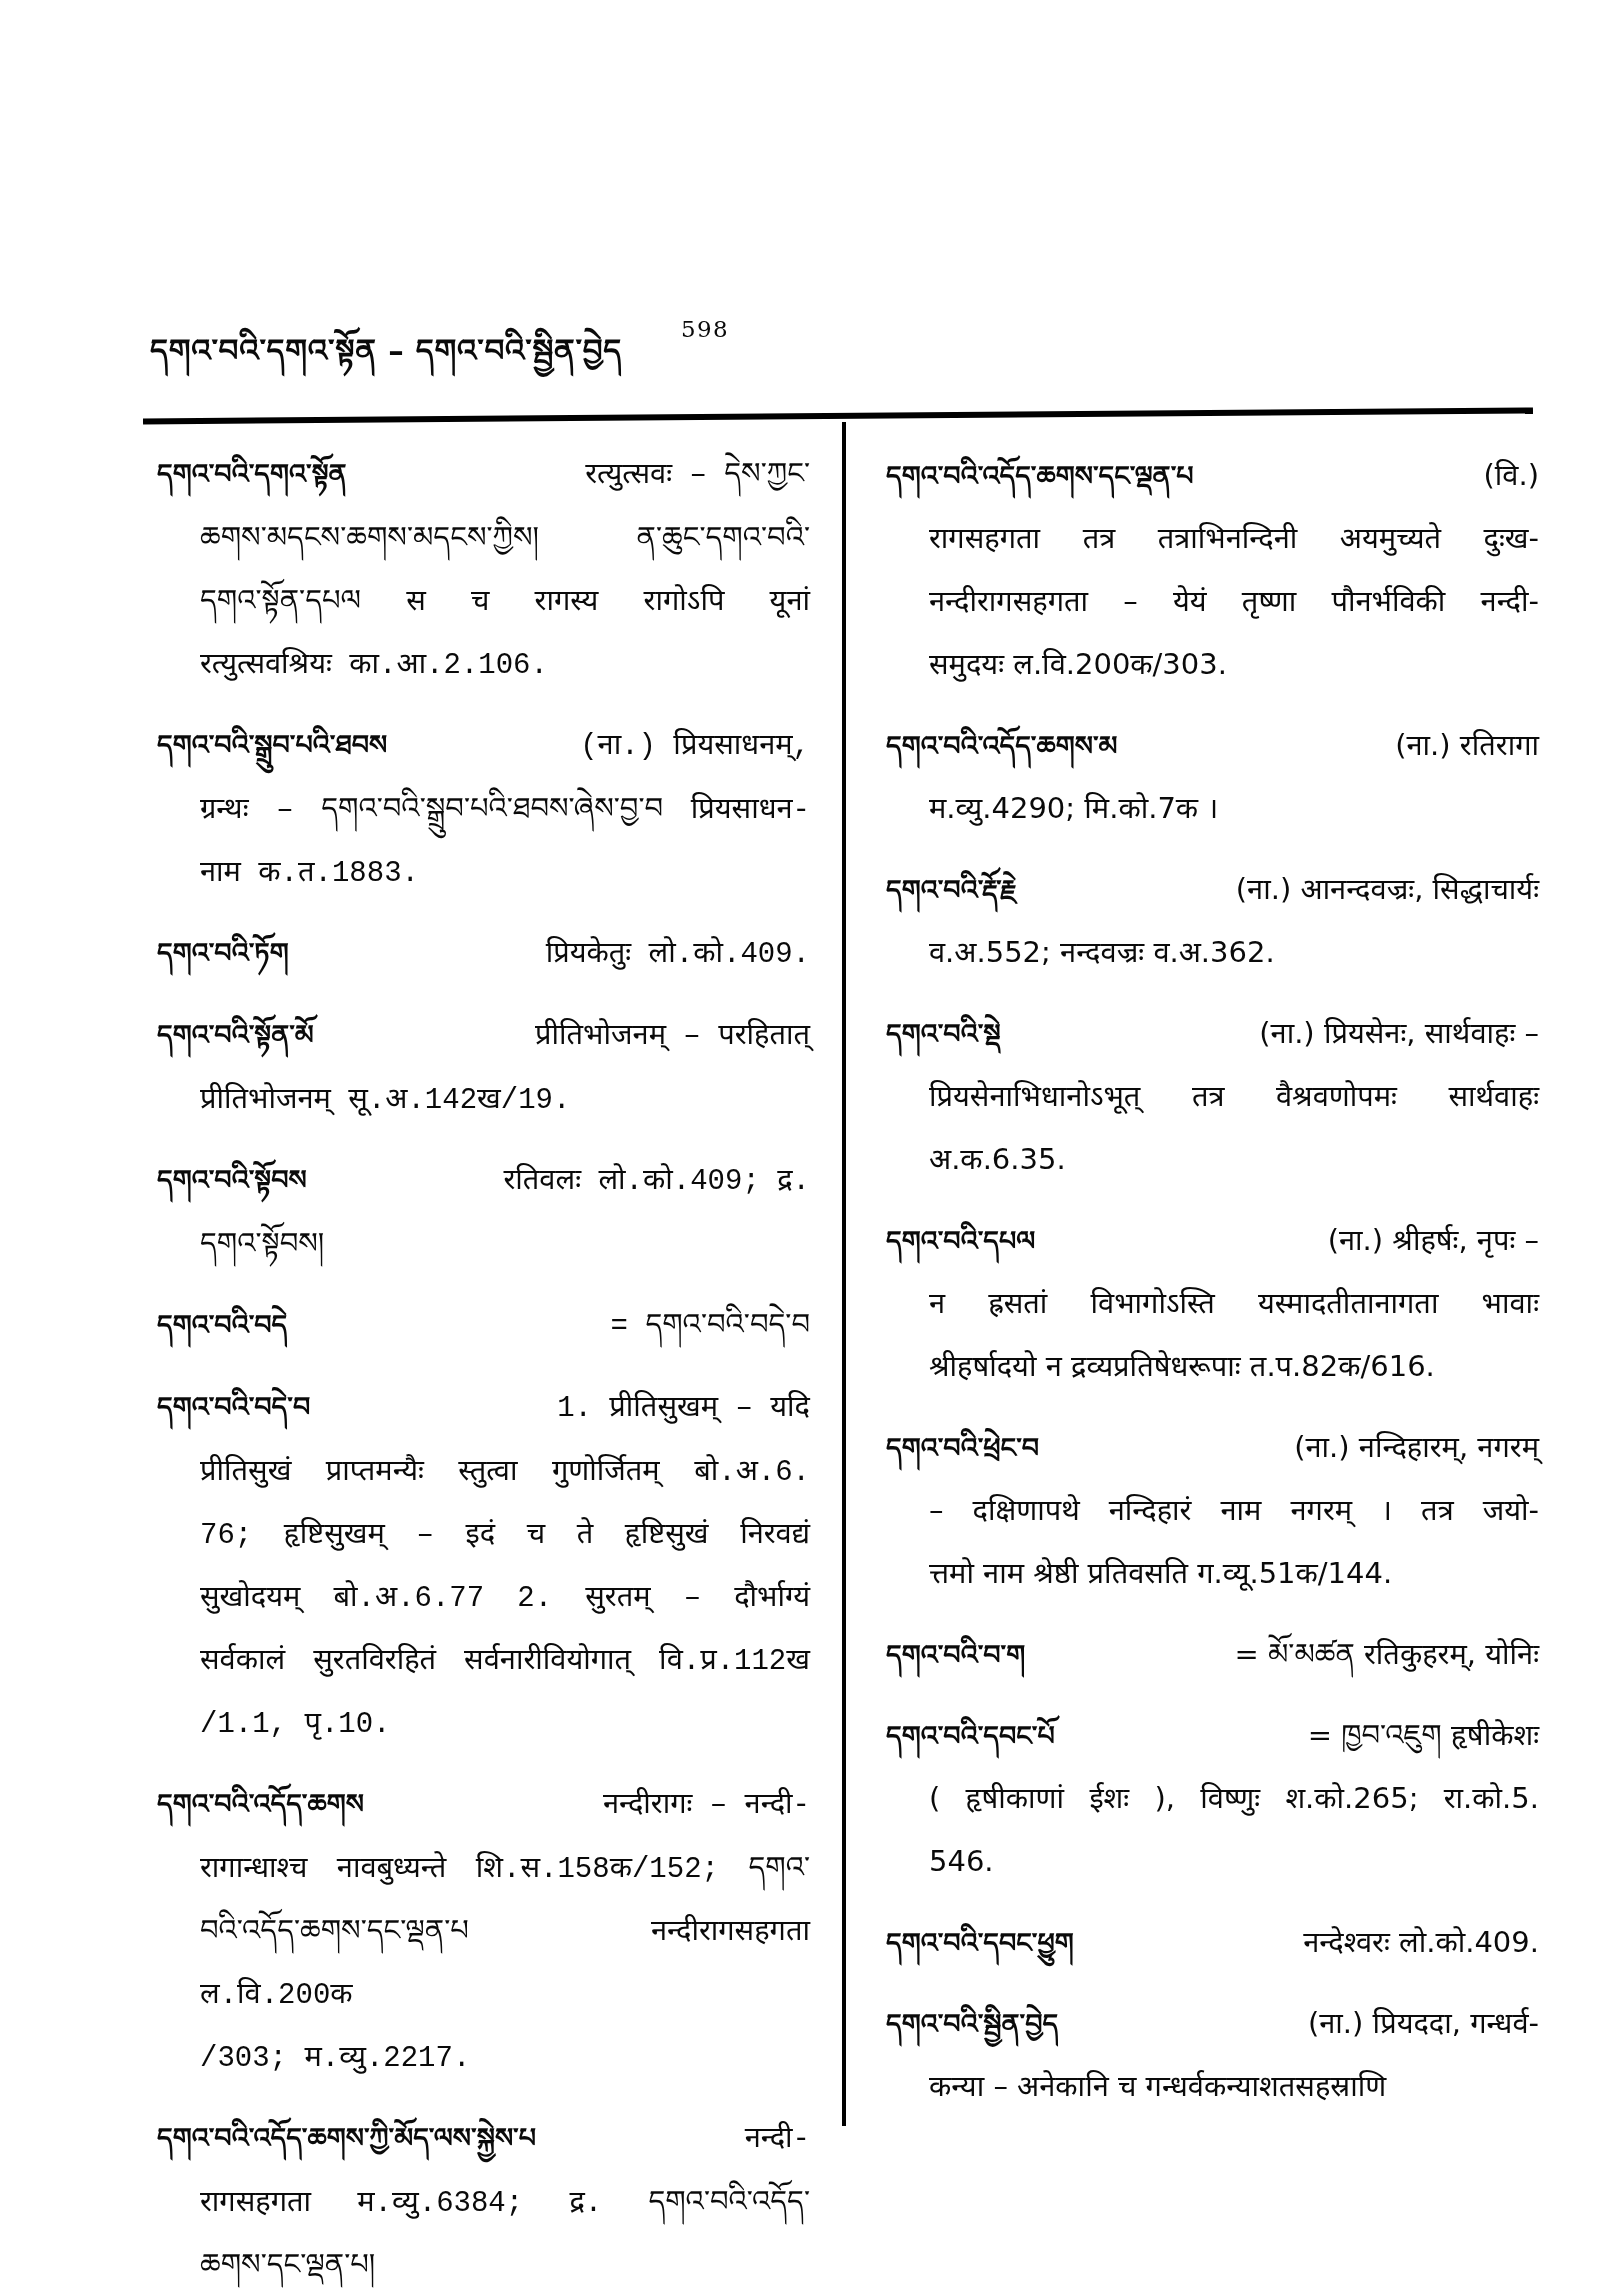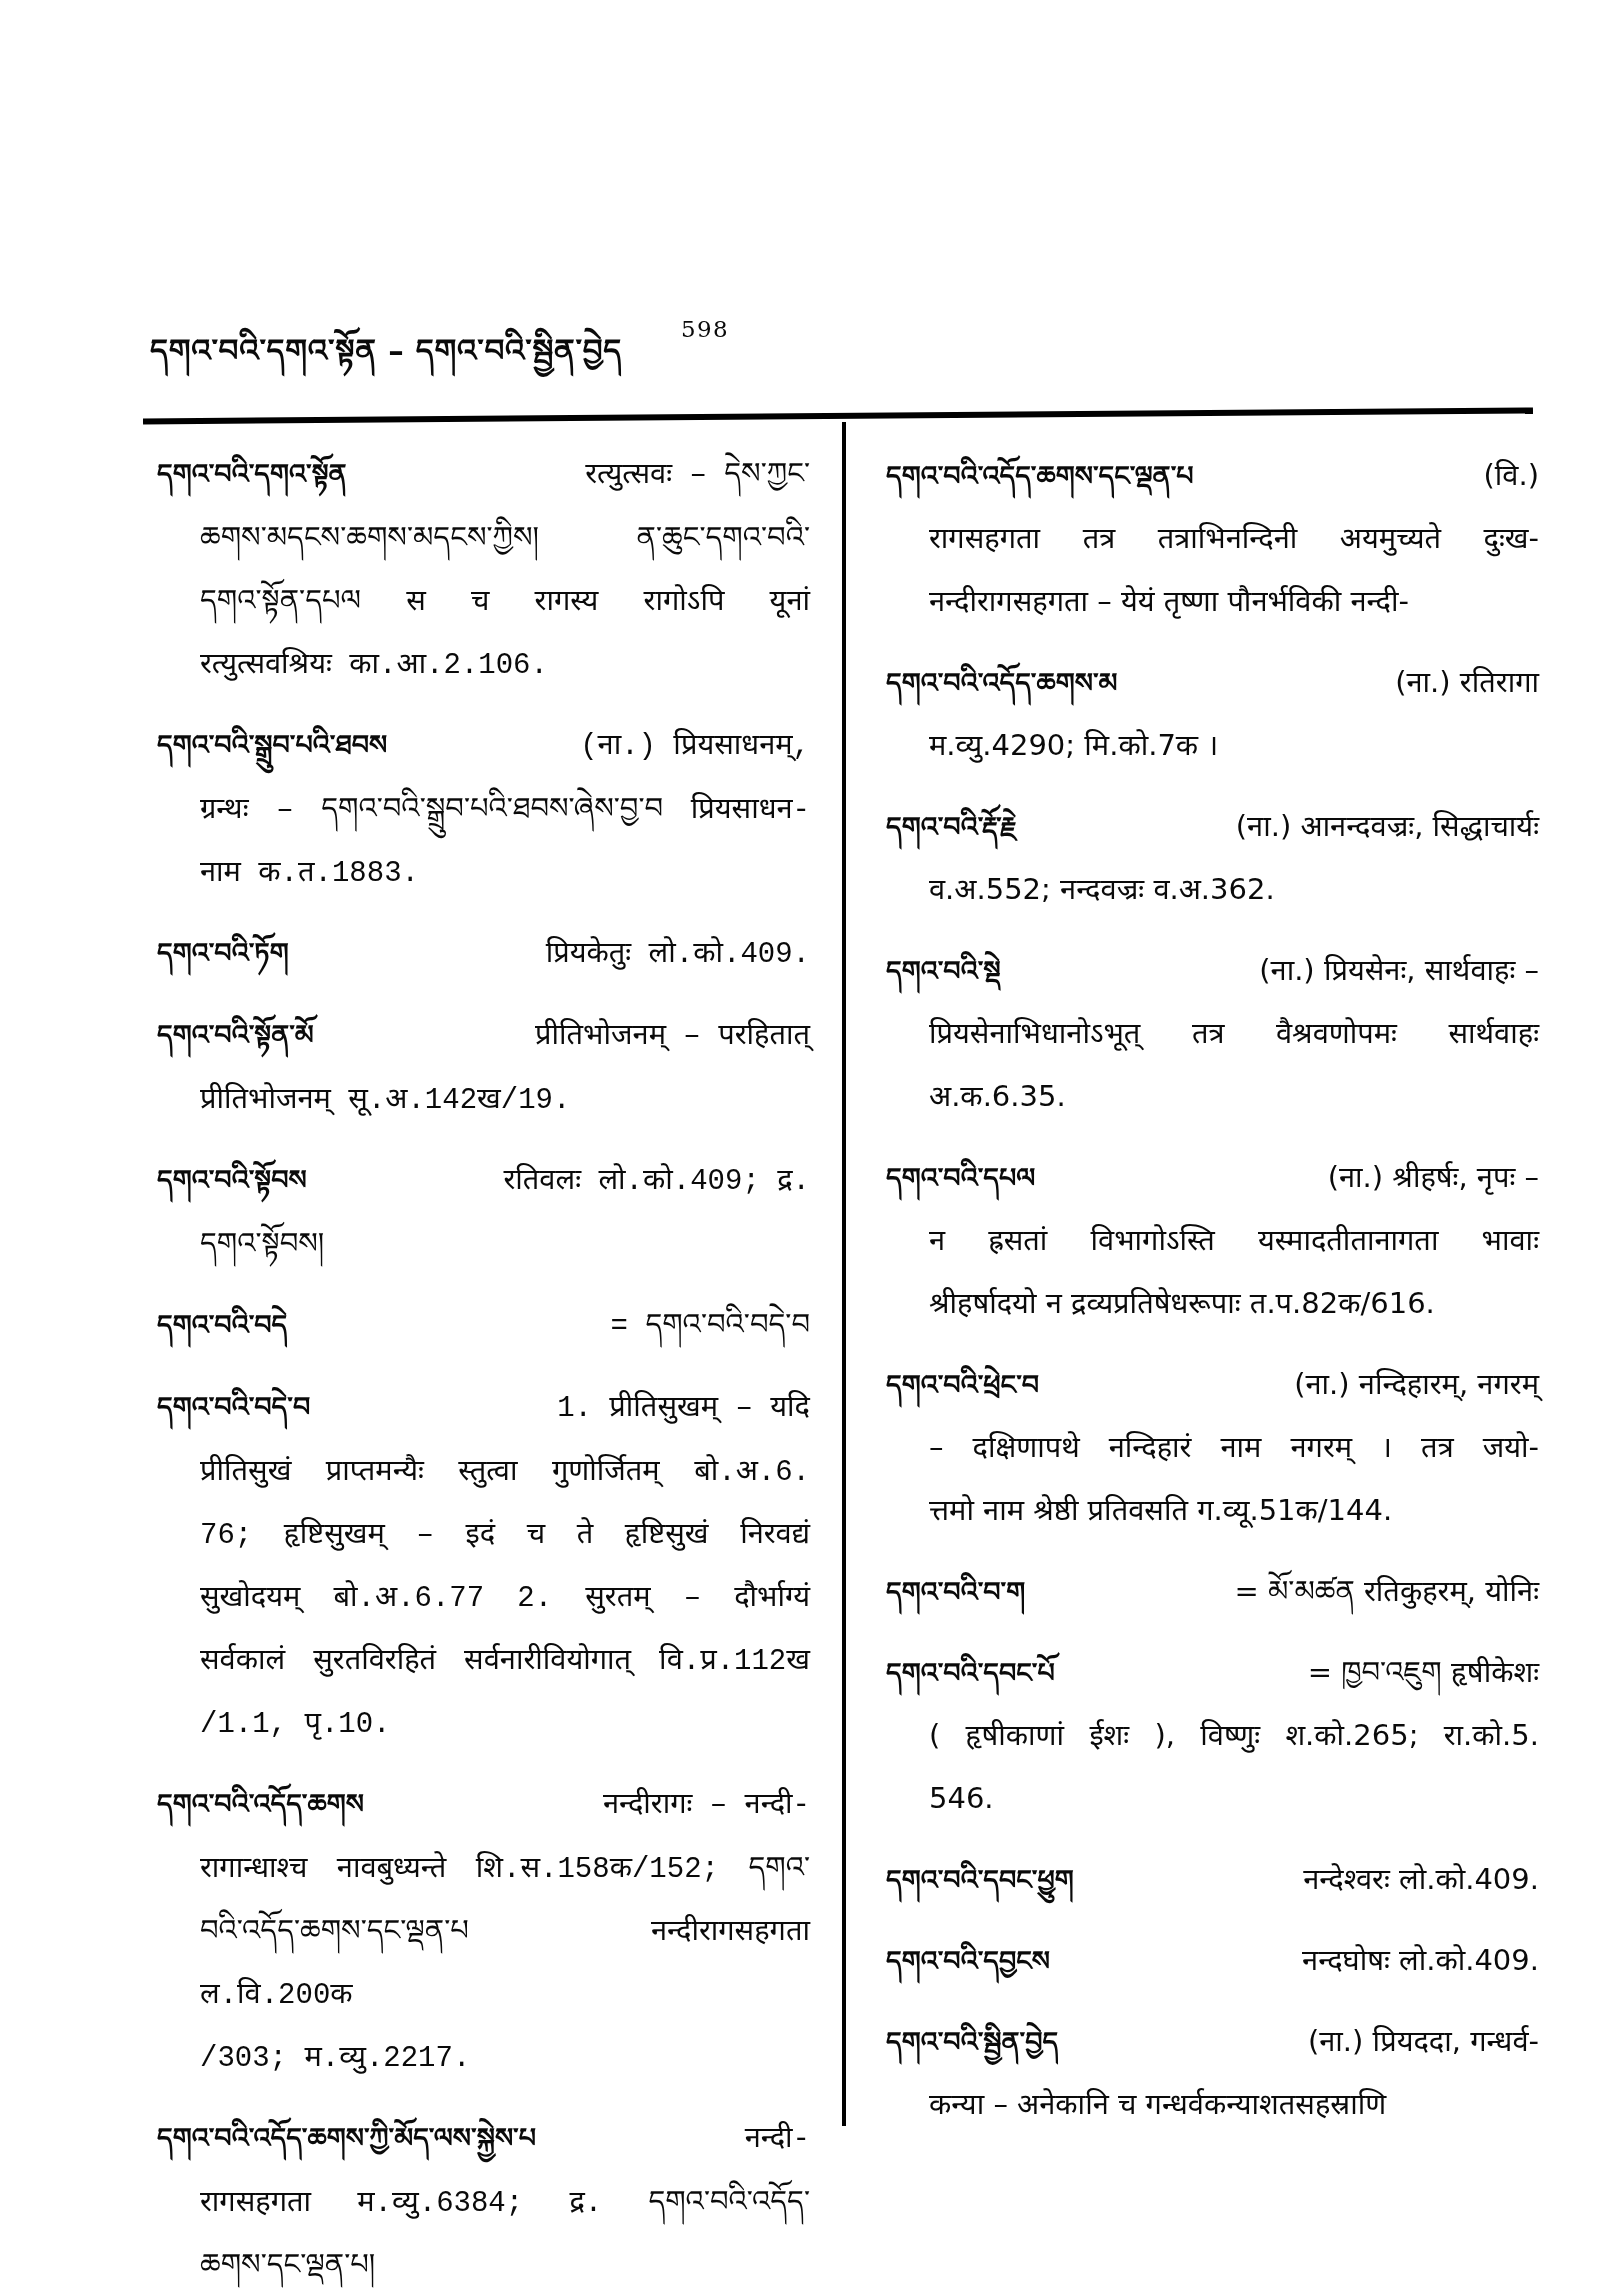--- a/index.html
+++ b/index.html
@@ -162,20 +162,21 @@
 
   <div class="column right">
   <div class="entry">
     <div class="first-line">
       <span class="headword">དགའ་བའི་འདོད་ཆགས་དང་ལྡན་པ</span>
       <span class="gloss">(वि.)</span>
     </div>
     <div class="entry-cont">
           <div class="cont-line">रागसहगता तत्र तत्राभिनन्दिनी अयमुच्यते दुःख-</div>
           <div class="cont-line">नन्दीरागसहगता – येयं तृष्णा पौनर्भविकी नन्दी-</div>
+          <div class="cont-line">समुदयः ल.वि.200क/303.</div>
         </div>
   </div>
 
   <div class="entry">
     <div class="first-line">
       <span class="headword">དགའ་བའི་འདོད་ཆགས་མ</span>
       <span class="gloss">(ना.)  रतिरागा</span>
     </div>
     <div class="entry-cont">
           <div class="cont-line">म.व्यु.4290; मि.को.7क ।</div>
@@ -244,27 +245,20 @@
   </div>
 
   <div class="entry">
     <div class="first-line">
       <span class="headword">དགའ་བའི་དབང་ཕྱུག</span>
       <span class="gloss">नन्देश्वरः  लो.को.409.</span>
     </div>
     <div class="entry-cont"></div>
   </div>
 
-  <div class="entry">
-    <div class="first-line">
-      <span class="headword">དགའ་བའི་དབྱངས</span>
-      <span class="gloss">नन्दघोषः  लो.को.409.</span>
-    </div>
-    <div class="entry-cont"></div>
-  </div>
 
   <div class="entry">
     <div class="first-line">
       <span class="headword">དགའ་བའི་སྦྱིན་བྱེད</span>
       <span class="gloss">(ना.)  प्रियददा, गन्धर्व-</span>
     </div>
     <div class="entry-cont">
           <div class="cont-line">कन्या – अनेकानि च गन्धर्वकन्याशतसहस्राणि</div>
         </div>
   </div>

